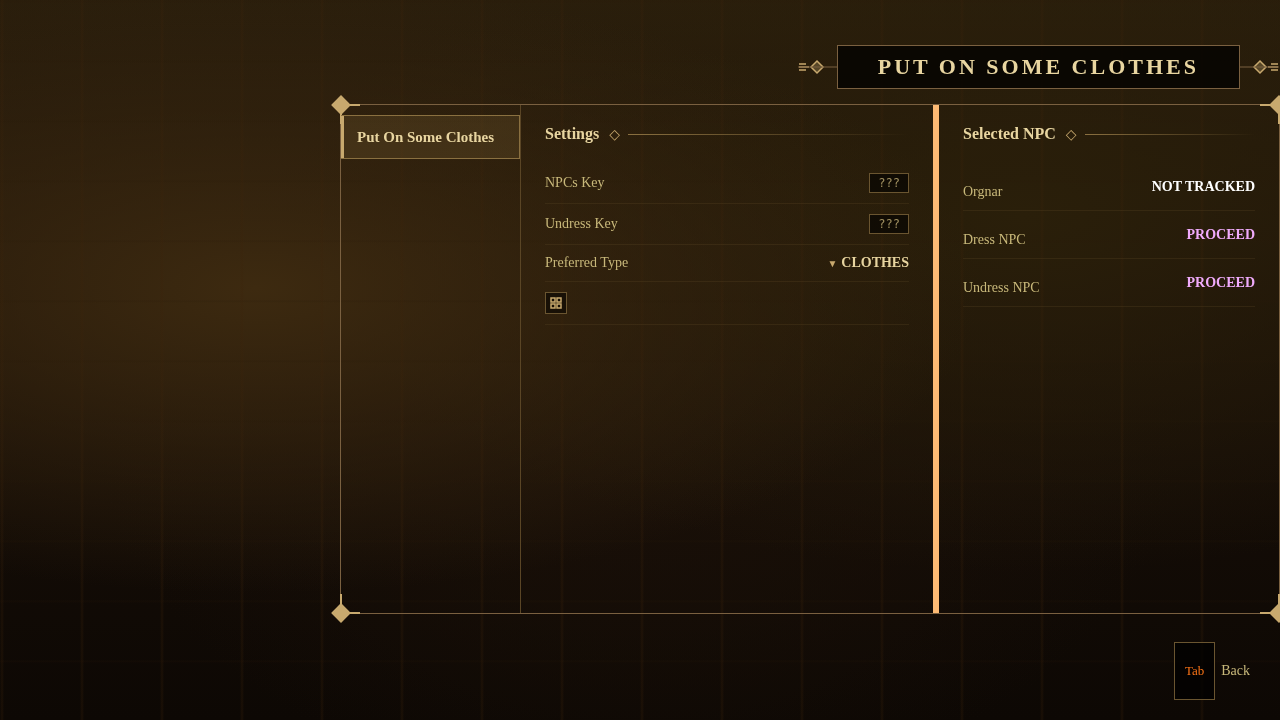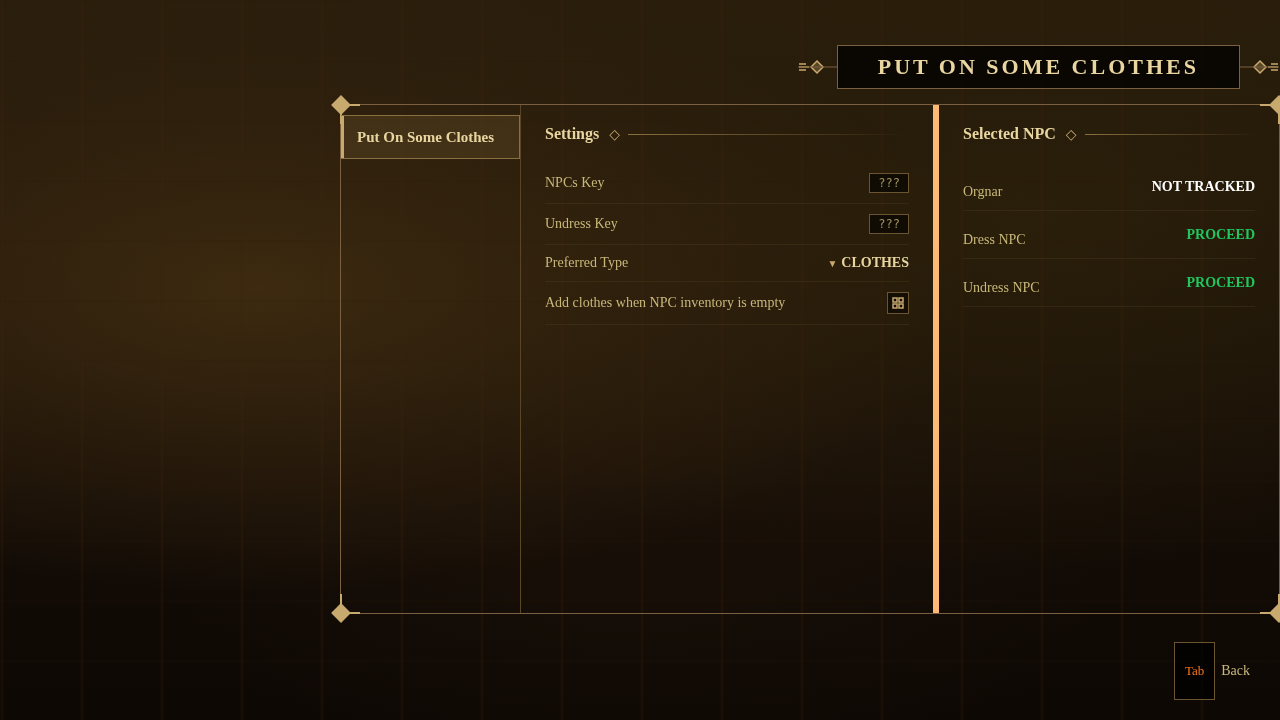--- a/index.html
+++ b/index.html
@@ -289,21 +289,21 @@
       margin-top: 11px;
     }
 
     .npc-value {
       color: #ffffff;
       font-weight: bold;
       font-size: 14px;
     }
 
     .npc-value.proceed {
-      color: #22c55e;
+      color: #f0abfc;
     }
 
     .npc-value.not-tracked {
       color: #ffffff;
     }
 
     
     .bottom-bar {
       position: absolute;
       bottom: 20px;
@@ -399,21 +399,20 @@
         <div class="setting-value">
           <div class="dropdown-value">
             <span class="dropdown-arrow">▼</span>
             <span>CLOTHES</span>
           </div>
         </div>
       </div>
 
 
       <div class="setting-row">
-        <span class="setting-label">Add clothes when NPC inventory is empty</span>
         <div class="setting-value">
           <div class="toggle-icon">
             <svg viewBox="0 0 14 14">
               <rect x="2" y="2" width="4" height="4"></rect>
               <rect x="8" y="2" width="4" height="4"></rect>
               <rect x="2" y="8" width="4" height="4"></rect>
               <rect x="8" y="8" width="4" height="4"></rect>
             </svg>
           </div>
         </div>

